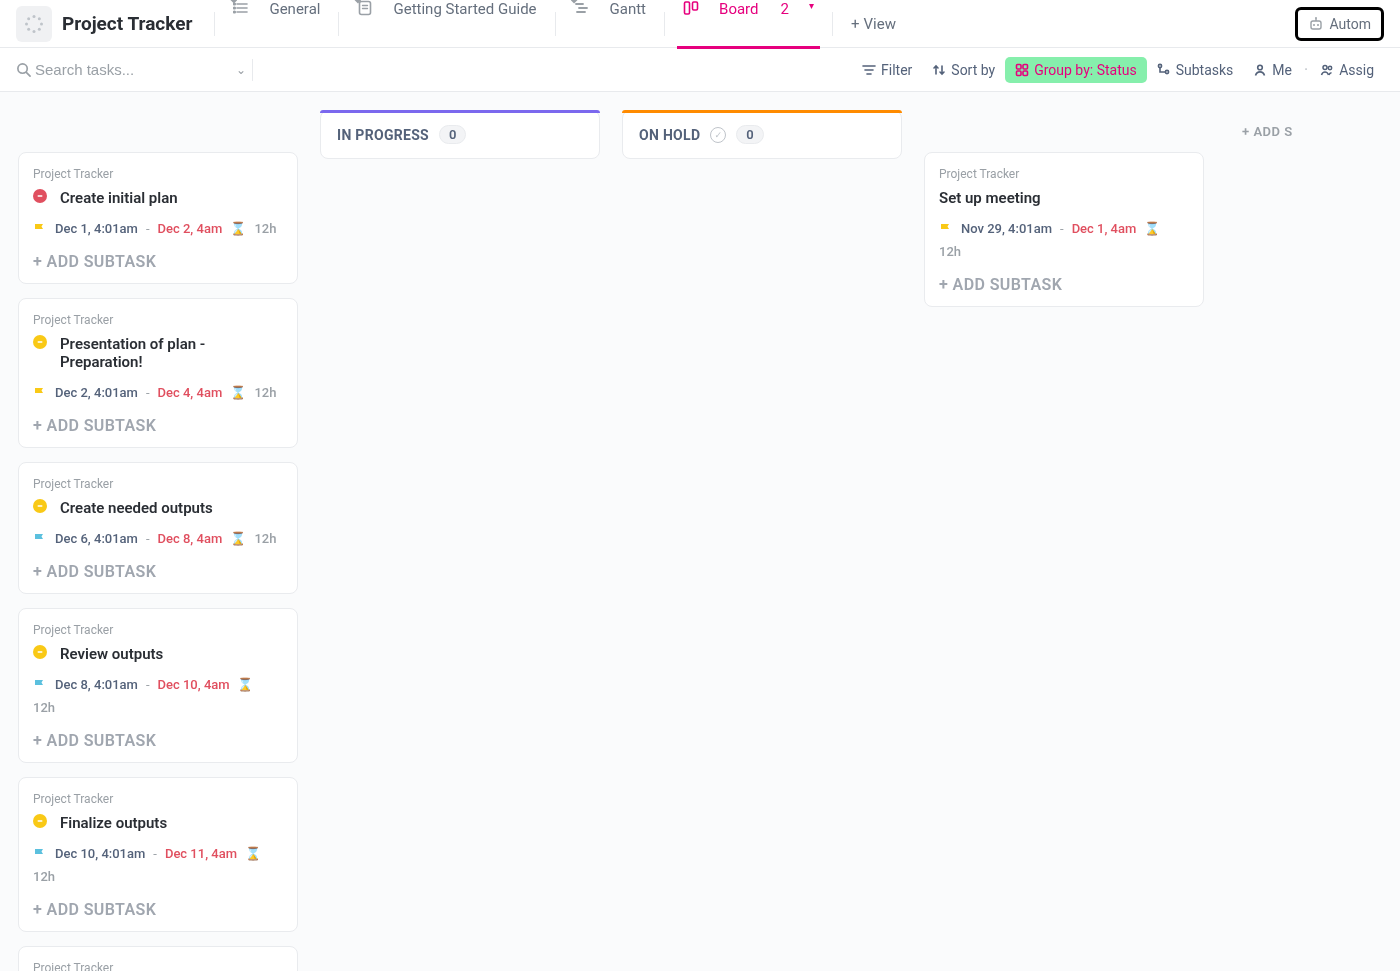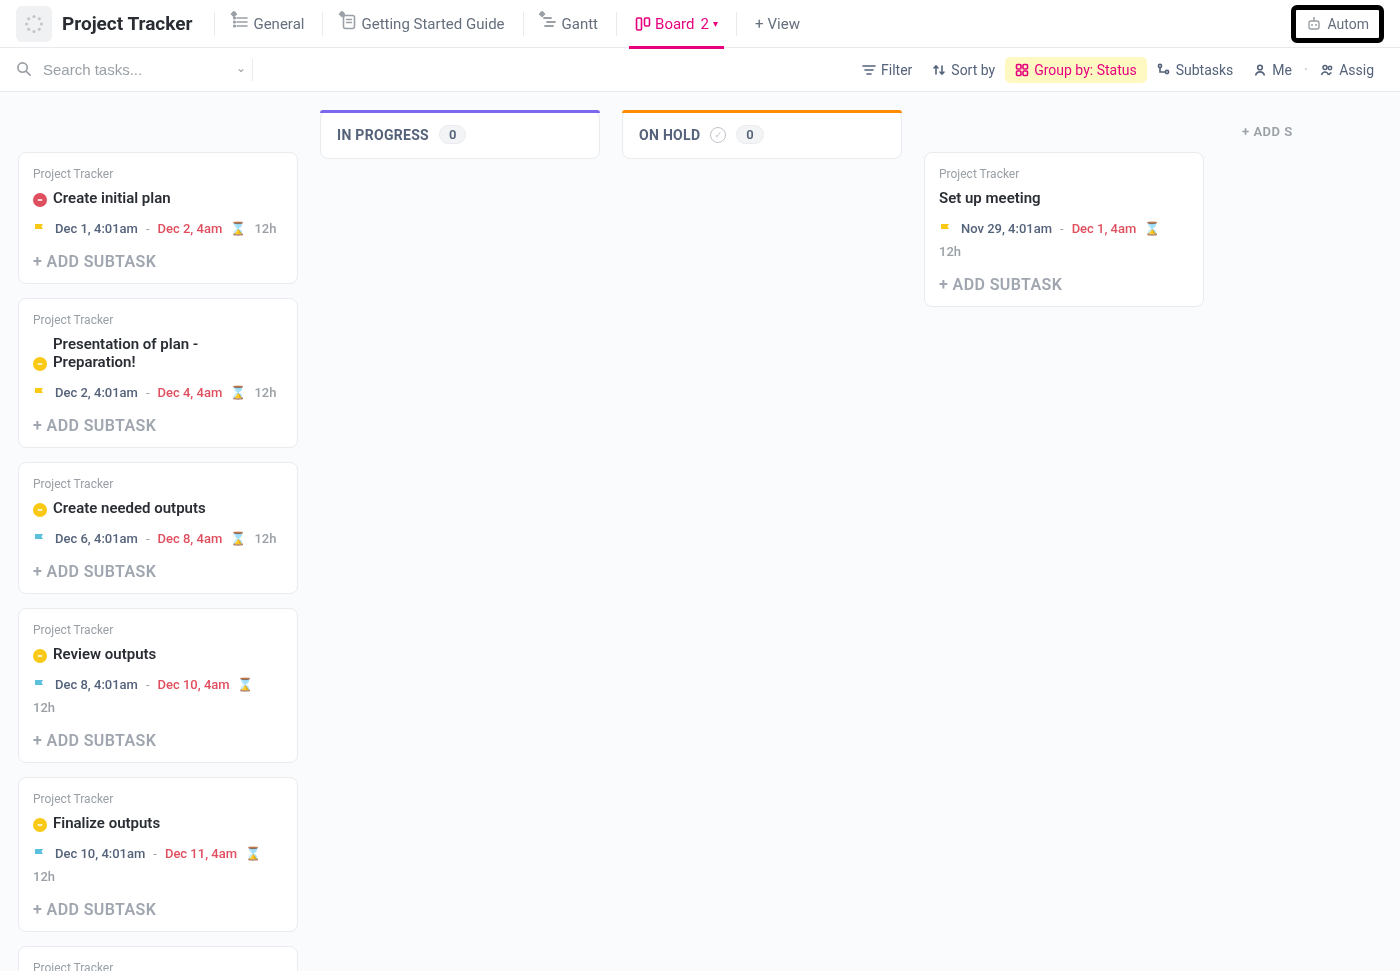--- a/index.html
+++ b/index.html
@@ -4,42 +4,42 @@
 <style>
 * { box-sizing: border-box; margin: 0; padding: 0; }
 body { font-family: -apple-system, BlinkMacSystemFont, "Segoe UI", Roboto, sans-serif; background: #fff; color: #292d34; width: 1400px; height: 971px; overflow: hidden; }
 
 
 .header { display: flex; align-items: center; height: 48px; padding: 0 16px; border-bottom: 1px solid #e8eaed; }
 .logo-box { width: 36px; height: 36px; background: #f0f1f3; border-radius: 6px; display: flex; align-items: center; justify-content: center; margin-right: 10px; }
 .logo-box svg { width: 20px; height: 20px; }
 .project-title { font-size: 19px; font-weight: 700; color: #2a2e34; margin-right: 18px; }
 .divider { width: 1px; height: 24px; background: #e8eaed; margin: 0 4px; }
-.tab { display: flex; align-items: center; gap: 4px; padding: 0 14px; height: 48px; font-size: 15px; color: #656f7d; cursor: pointer; position: relative; }
+.tab { display: flex; gap: 20px; padding: 0 14px; height: 48px; font-size: 15px; color: #656f7d; cursor: pointer; position: relative; }
 .tab.active { color: #e6007e; }
 .tab.active::after { content: ""; position: absolute; bottom: -1px; left: 8px; right: 8px; height: 3px; background: #e6007e; }
 .tab-count { color: #e6007e; margin-left: 2px; }
 .tab-chevron { color: #e6007e; font-size: 10px; }
 .tab svg { width: 16px; height: 16px; }
 .pin-mark { position: relative; }
 .pin-mark::before { content: ""; position: absolute; top: -3px; left: -3px; width: 7px; height: 7px; background: #9aa0a6; clip-path: polygon(50% 0, 100% 50%, 50% 100%, 0 50%); }
 .add-view { display: flex; align-items: center; gap: 4px; padding: 0 14px; color: #656f7d; font-size: 15px; cursor: pointer; }
 .spacer { flex: 1; }
-.autom-btn { display: flex; align-items: center; gap: 6px; padding: 6px 10px; border: 5px solid #000000; border-radius: 6px; color: #656f7d; font-size: 14px; cursor: pointer; }
+.autom-btn { display: flex; align-items: center; gap: 6px; padding: 6px 10px; border: 3px solid #000000; border-radius: 6px; color: #656f7d; font-size: 14px; cursor: pointer; }
 
 
 .toolbar { display: flex; align-items: center; height: 44px; padding: 0 16px; border-bottom: 1px solid #e8eaed; }
-.search-wrap { display: flex; align-items: flex-start; gap: 12px; color: #9aa0a6; font-size: 15px; flex: 0 0 230px; }
+.search-wrap { display: flex; align-items: center; gap: 4px; color: #9aa0a6; font-size: 15px; flex: 0 0 230px; }
 .search-wrap input { border: none; outline: none; font-size: 15px; color: #292d34; width: 130px; }
 .search-wrap input::placeholder { color: #9aa0a6; }
 .search-chevron { margin-left: auto; color: #9aa0a6; font-size: 12px; }
 .tool-sep { width: 1px; height: 22px; background: #e8eaed; margin: 0 6px; }
 .toolbar .spacer { flex: 1; }
 .tool-btn { display: flex; align-items: center; gap: 5px; padding: 5px 10px; color: #54627a; font-size: 14px; cursor: pointer; border-radius: 5px; }
-.tool-btn.active { background: #fef9c3; color: #e6007e; }
+.tool-btn.active { background: #86efac; color: #e6007e; }
 .toolbar-dot { color: #bfc4ca; margin: 0 2px; }
 .tool-btn svg { width: 14px; height: 14px; }
 
 
 .board-wrap { padding: 18px 0 0 18px; background: #fafbfc; height: 879px; overflow: hidden; }
 .columns { display: flex; gap: 22px; align-items: flex-start; }
 .column { width: 280px; flex-shrink: 0; }
 .col-header { background: #fff; border: 1px solid #e9ebee; border-radius: 8px; padding: 14px 16px; display: flex; align-items: center; gap: 10px; position: relative; }
 .col-header::before { content: ""; position: absolute; top: -1px; left: -1px; right: -1px; height: 3px; border-radius: 8px 8px 0 0; }
 .col-header.c-todo::before { background: #d3d6da; }
@@ -47,21 +47,21 @@
 .col-header.c-hold::before { background: #ff8b00; }
 .col-header.c-complete::before { background: #2ecd6f; }
 .col-title { font-size: 14px; font-weight: 700; color: #54627a; letter-spacing: 0.3px; }
 .col-count { background: #f3f4f6; border: 1px solid #e9ebee; border-radius: 12px; padding: 1px 9px; font-size: 13px; color: #54627a; font-weight: 600; }
 .hold-check { width: 16px; height: 16px; border: 1.5px solid #bfc4ca; border-radius: 50%; display: inline-flex; align-items: center; justify-content: center; color: #bfc4ca; font-size: 9px; }
 .add-status-col { width: 200px; padding: 14px 16px; color: #9aa0a6; font-size: 13px; font-weight: 600; letter-spacing: 0.5px; cursor: pointer; }
 
 .cards { margin-top: 42px; display: flex; flex-direction: column; gap: 14px; }
 .card { background: #fff; border: 1px solid #e9ebee; border-radius: 8px; padding: 14px 14px 12px; }
 .card-proj { font-size: 12px; color: #9aa0a6; margin-bottom: 8px; }
-.card-title-row { display: flex; align-items: flex-end; gap: 6px; margin-bottom: 14px; }
+.card-title-row { display: flex; align-items: flex-start; gap: 13px; margin-bottom: 14px; }
 .card-title { font-size: 15px; font-weight: 600; color: #2a2e34; }
 .status-dot { width: 14px; height: 14px; border-radius: 50%; display: inline-flex; align-items: center; justify-content: center; flex-shrink: 0; }
 .status-dot.red { background: #e04f5f; }
 .status-dot.yellow { background: #f9c916; }
 .status-dot svg { width: 8px; height: 8px; }
 .meta-row { display: flex; align-items: center; gap: 8px; font-size: 13px; margin-bottom: 16px; flex-wrap: wrap; }
 .flag { width: 14px; height: 14px; }
 .flag.yellow path { fill: #f9c916; }
 .flag.blue path { fill: #5bc0de; }
 .meta-start { color: #54627a; font-weight: 500; }

